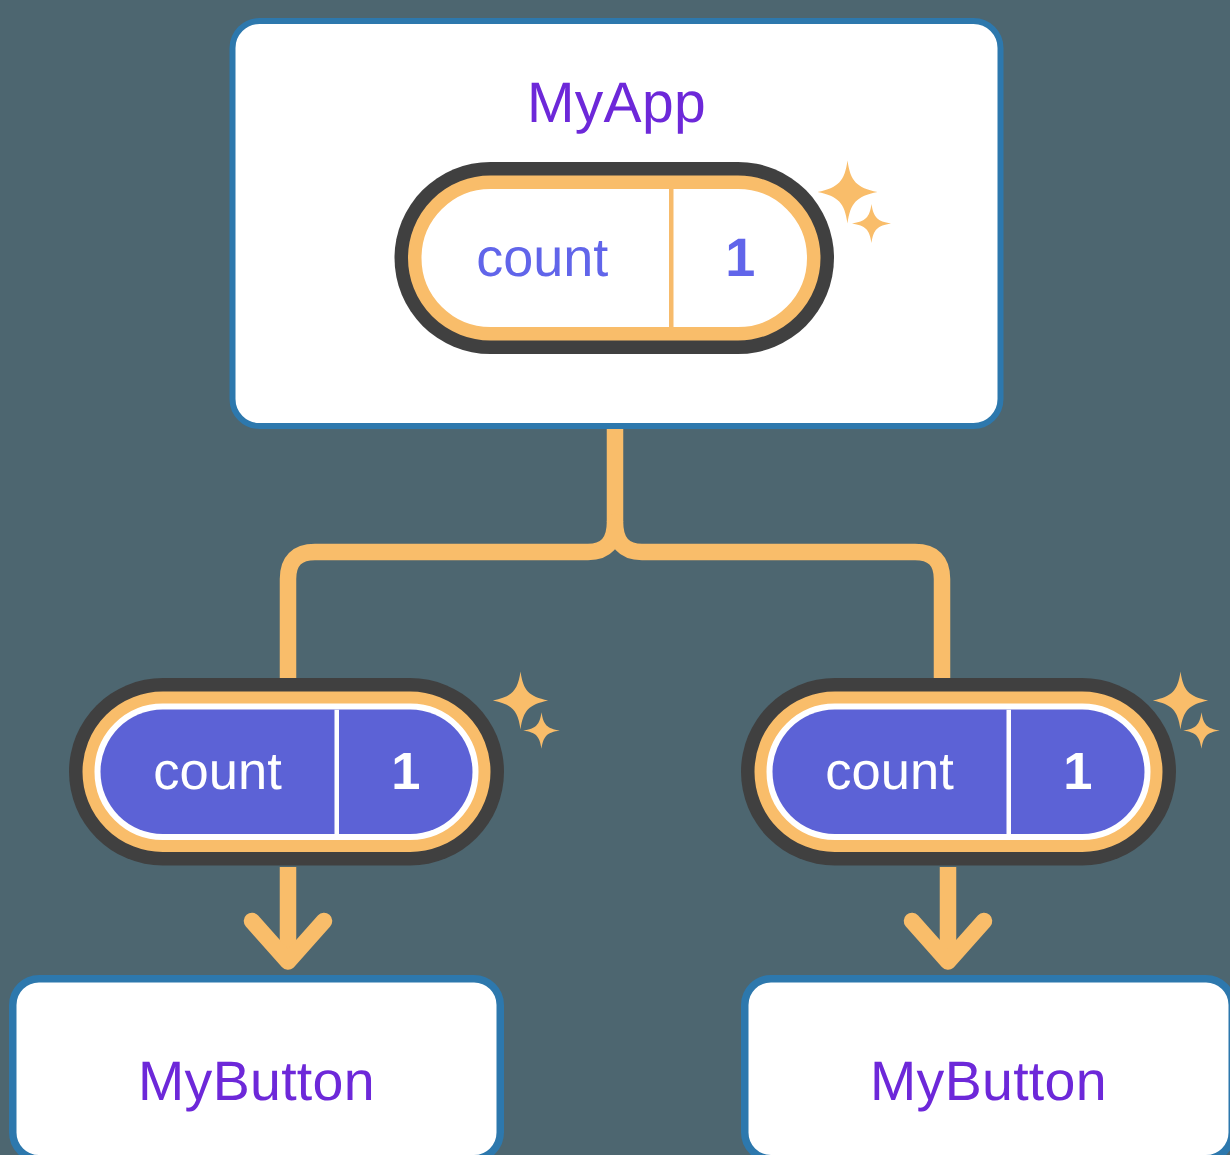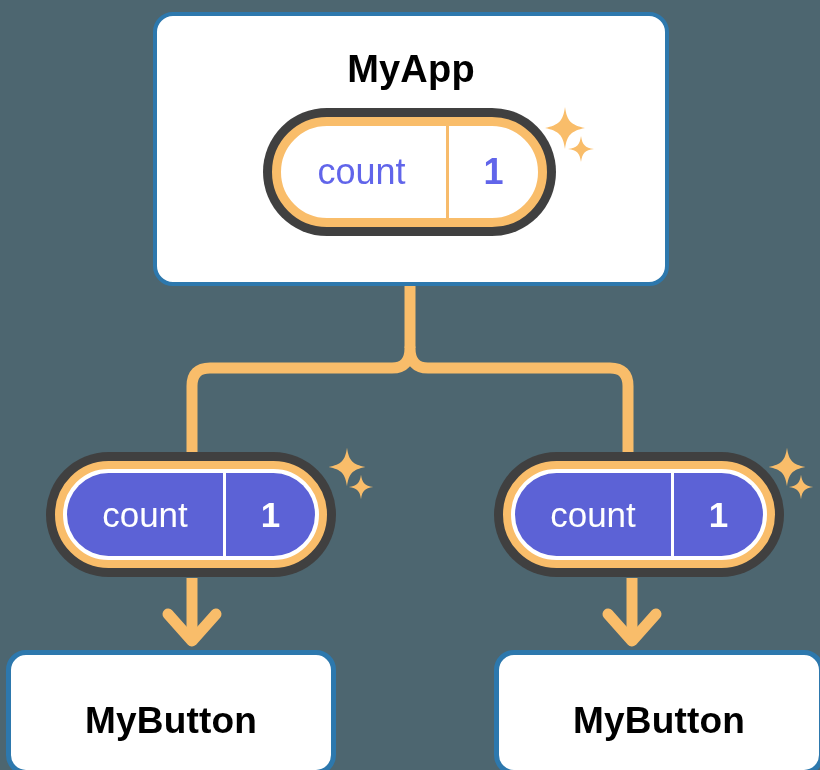--- a/index.html
+++ b/index.html
@@ -32,23 +32,23 @@
     position: absolute;
     background: #ffffff;
     border: 4px solid #2d78ad;
     border-radius: 18px;
     box-sizing: border-box;
     display: flex;
     flex-direction: column;
     align-items: center;
   }
   .comp-title {
-    color: #000000;
+    color: #6d28d9;
     font-size: 38px;
-    font-weight: 700;
+    font-weight: 400;
     letter-spacing: 0.2px;
     line-height: 1;
     white-space: nowrap;
   }
 
   #card-myapp {
     left: 153px;
     top: 12px;
     width: 516px;
     height: 274px;

